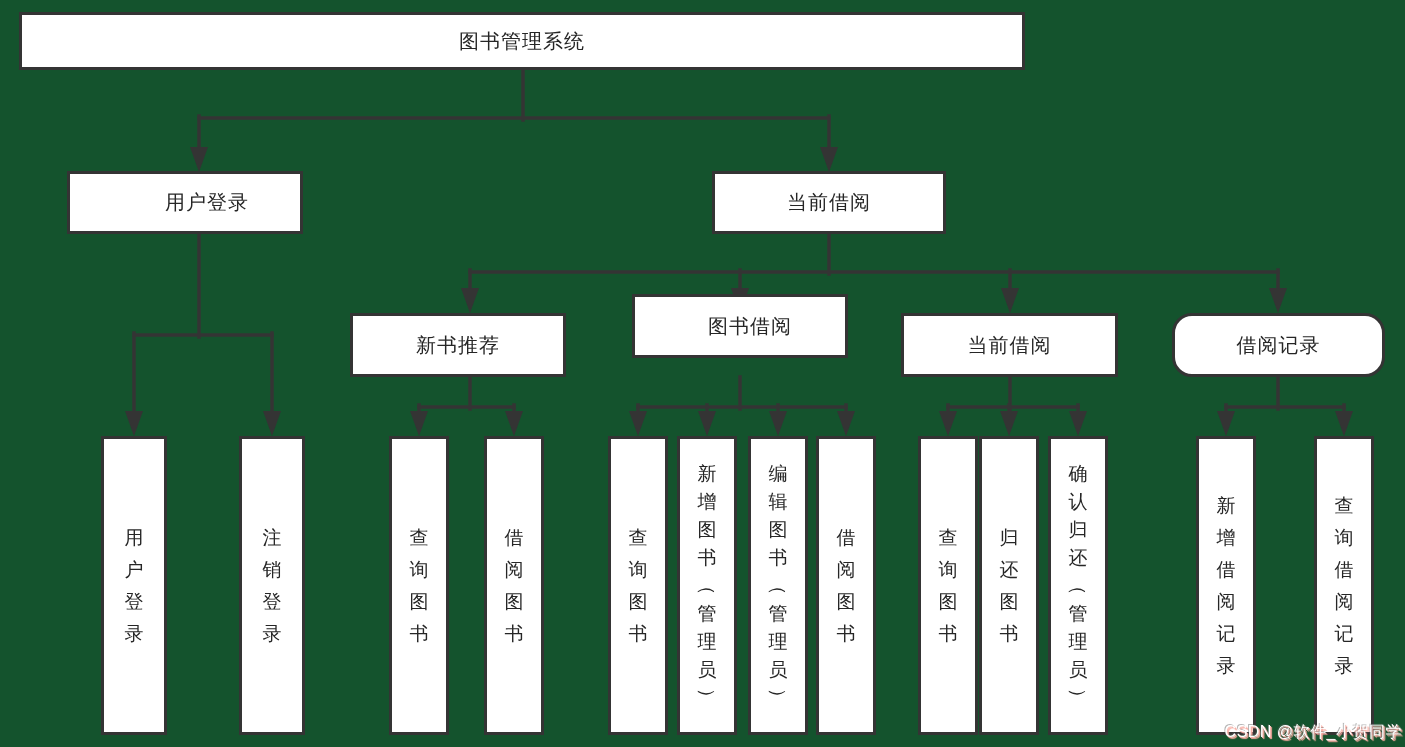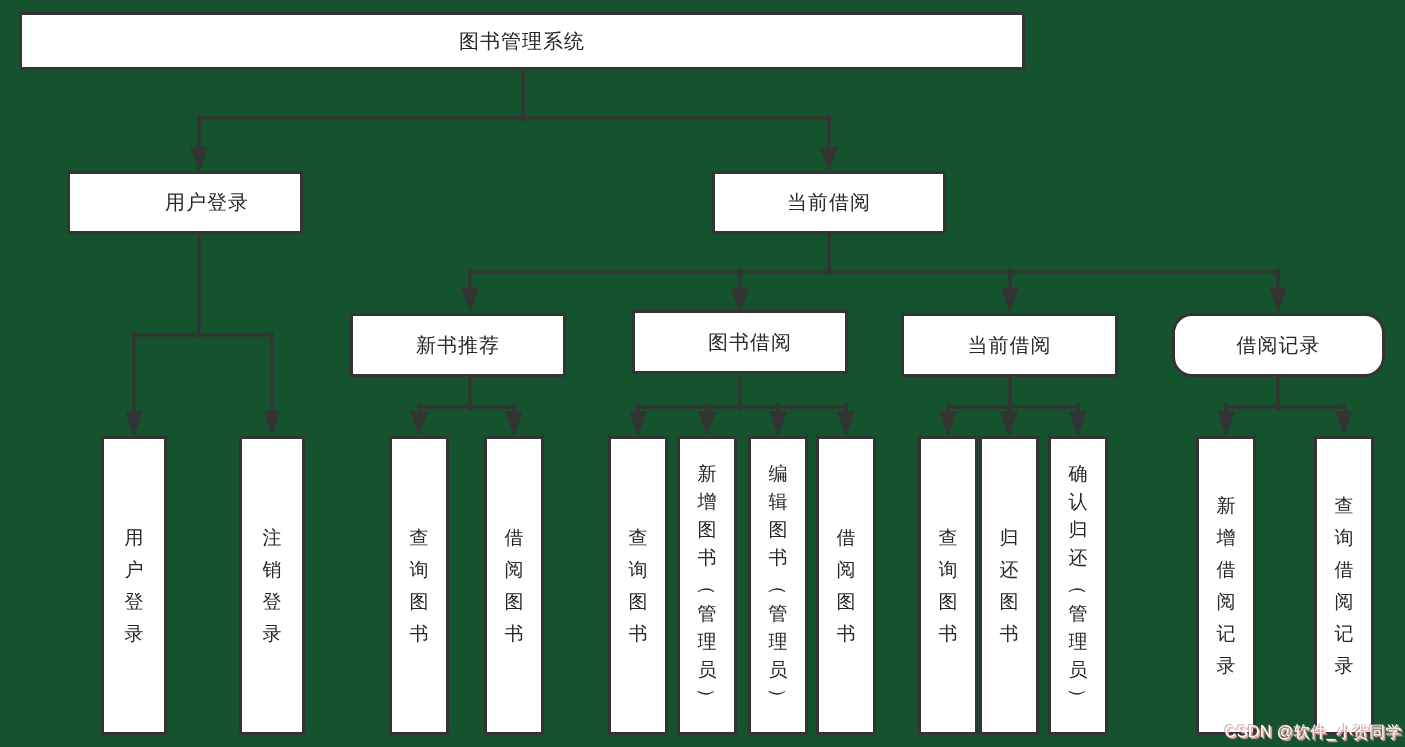--- a/index.html
+++ b/index.html
@@ -117,21 +117,21 @@
   <div class="node" style="left:67px;top:171px;width:236px;height:63px;padding-left:44px;">
     <span class="hlabel">用户登录</span>
   </div>
   <div class="node" style="left:712px;top:171px;width:234px;height:63px;">
     <span class="hlabel">当前借阅</span>
   </div>
 
   <div class="node" style="left:350px;top:313px;width:216px;height:64px;">
     <span class="hlabel">新书推荐</span>
   </div>
-  <div class="node" style="left:632px;top:310px;width:216px;height:64px;padding-left:20px;">
+  <div class="node" style="left:632px;top:294px;width:216px;height:64px;padding-left:20px;">
     <span class="hlabel">图书借阅</span>
   </div>
   <div class="node" style="left:901px;top:313px;width:217px;height:64px;text-align:center;">
     <span class="hlabel">当前借阅</span>
   </div>
   <div class="node" style="left:1172px;top:313px;width:213px;height:64px;border-radius:20px;">
     <span class="hlabel">借阅记录</span>
   </div>
 
   <div class="node" style="left:101px;top:436px;width:66px;height:299px;">

